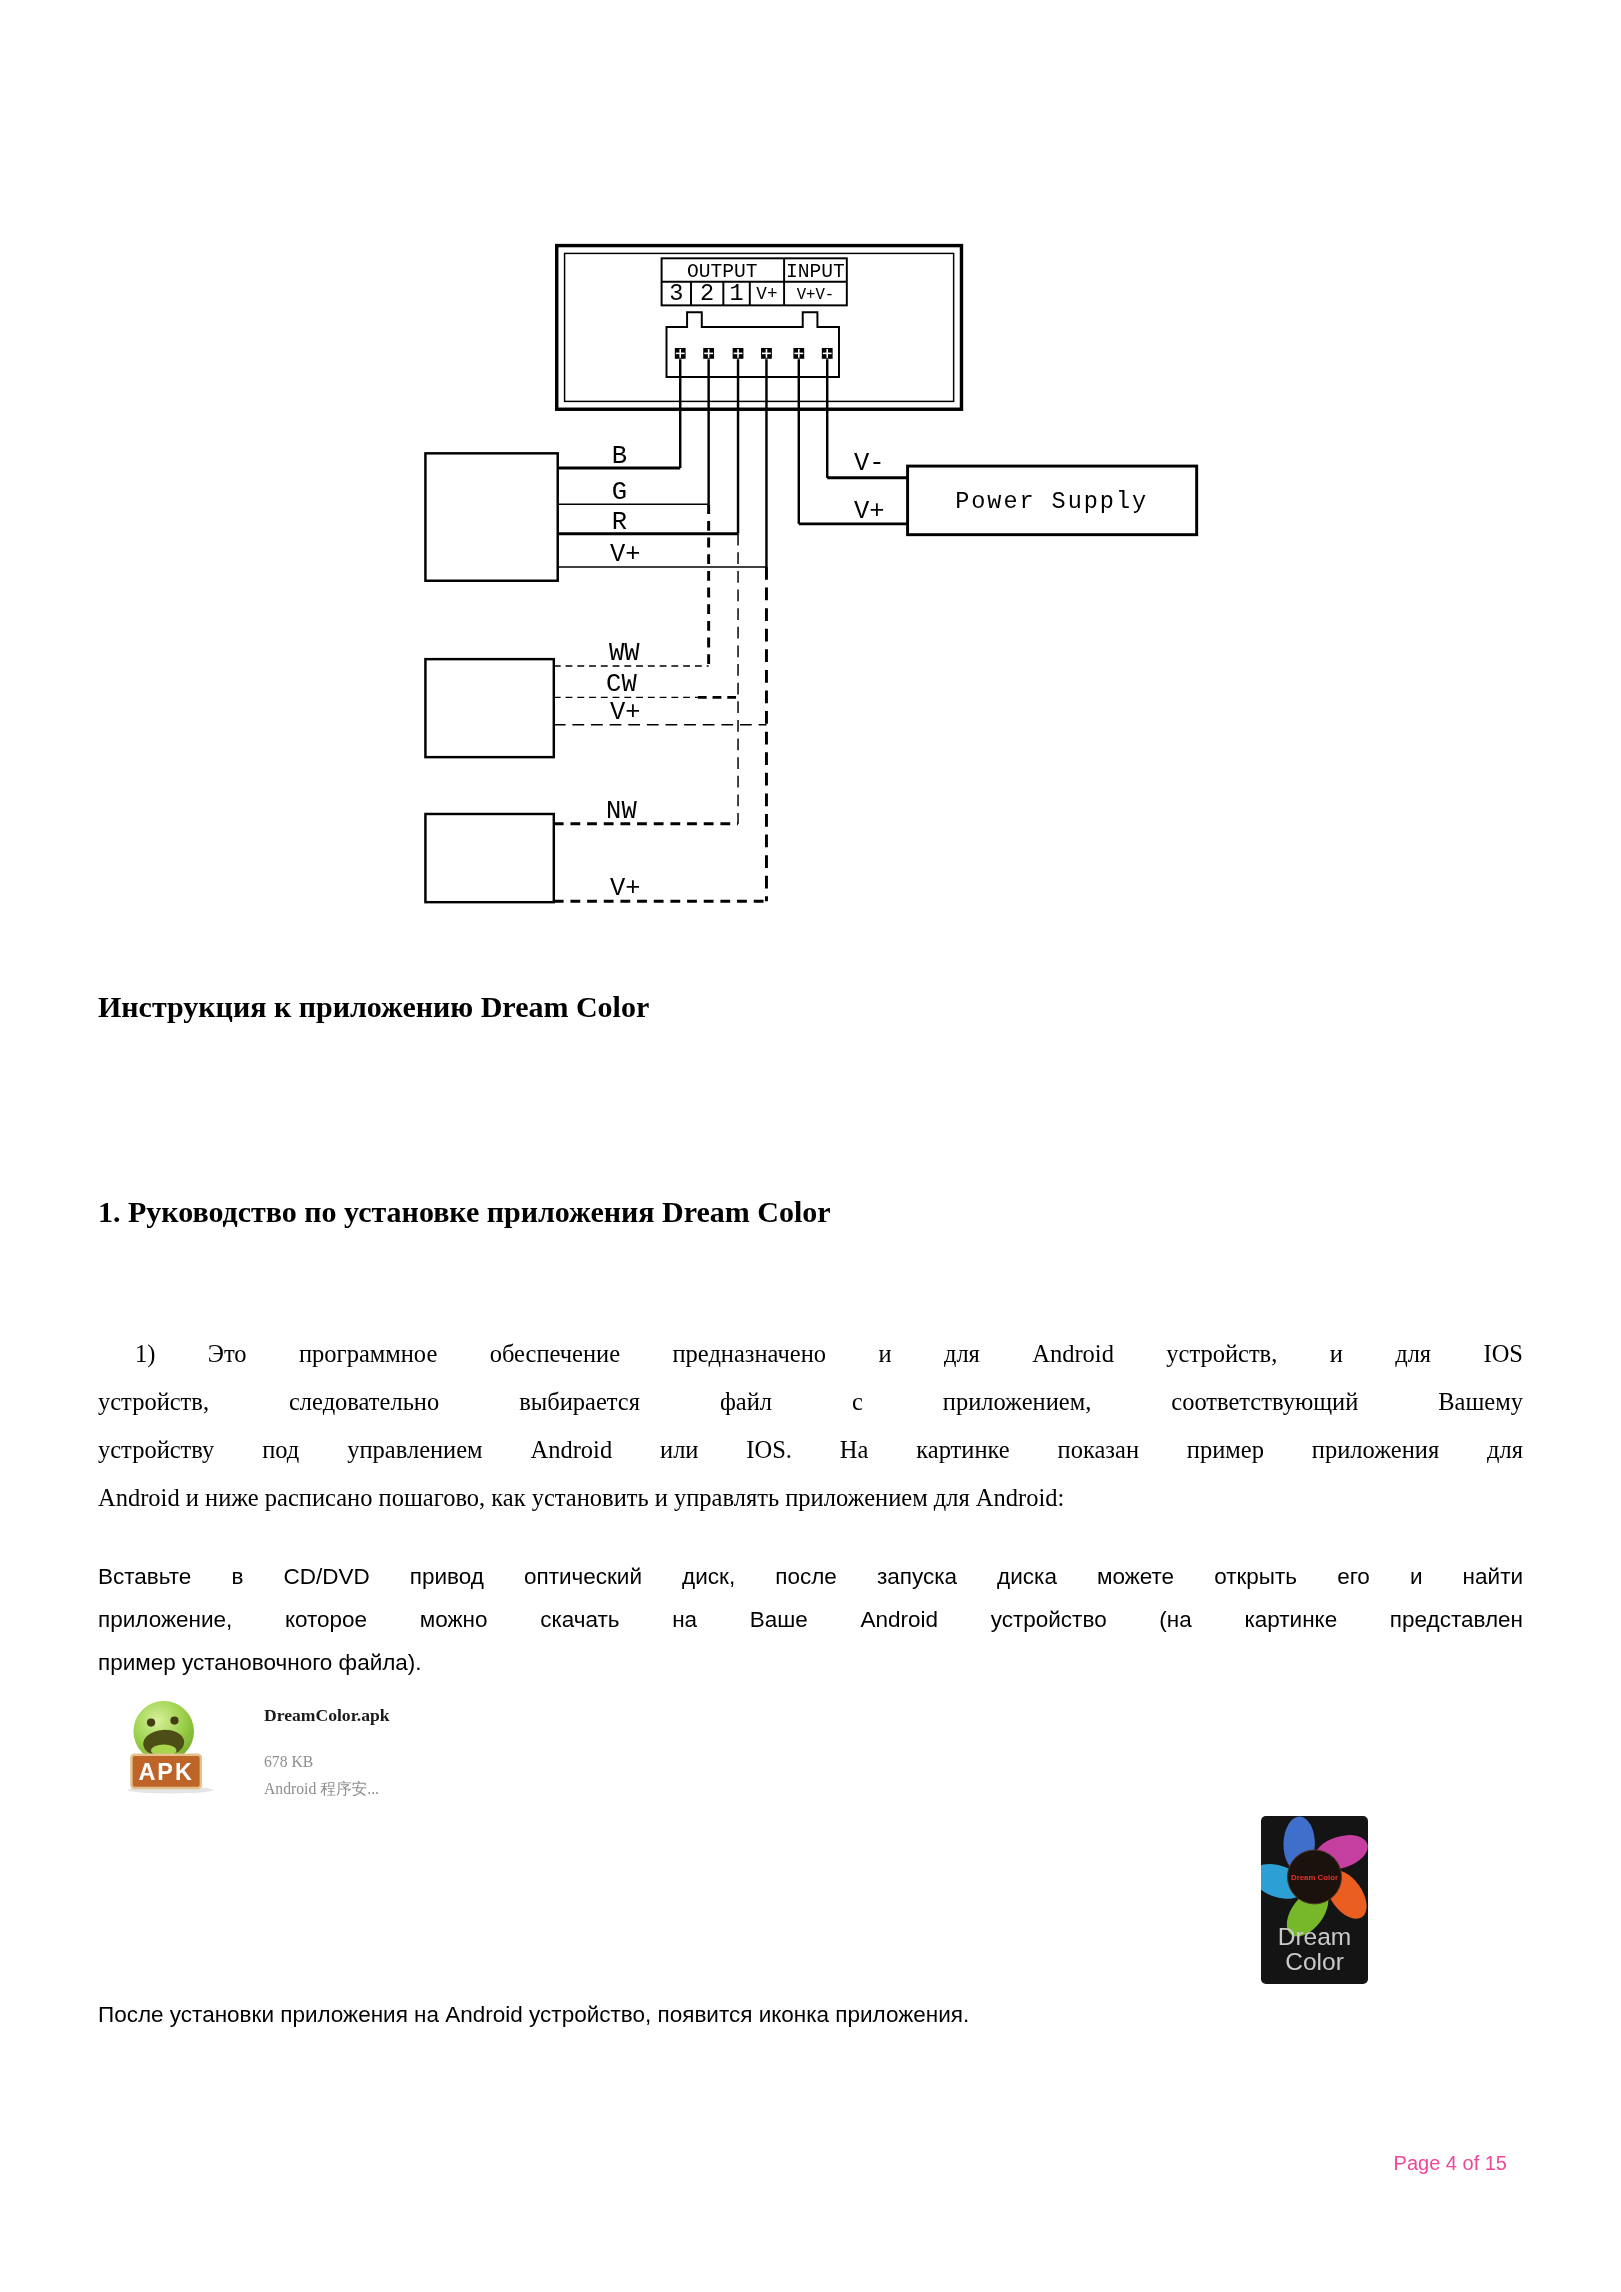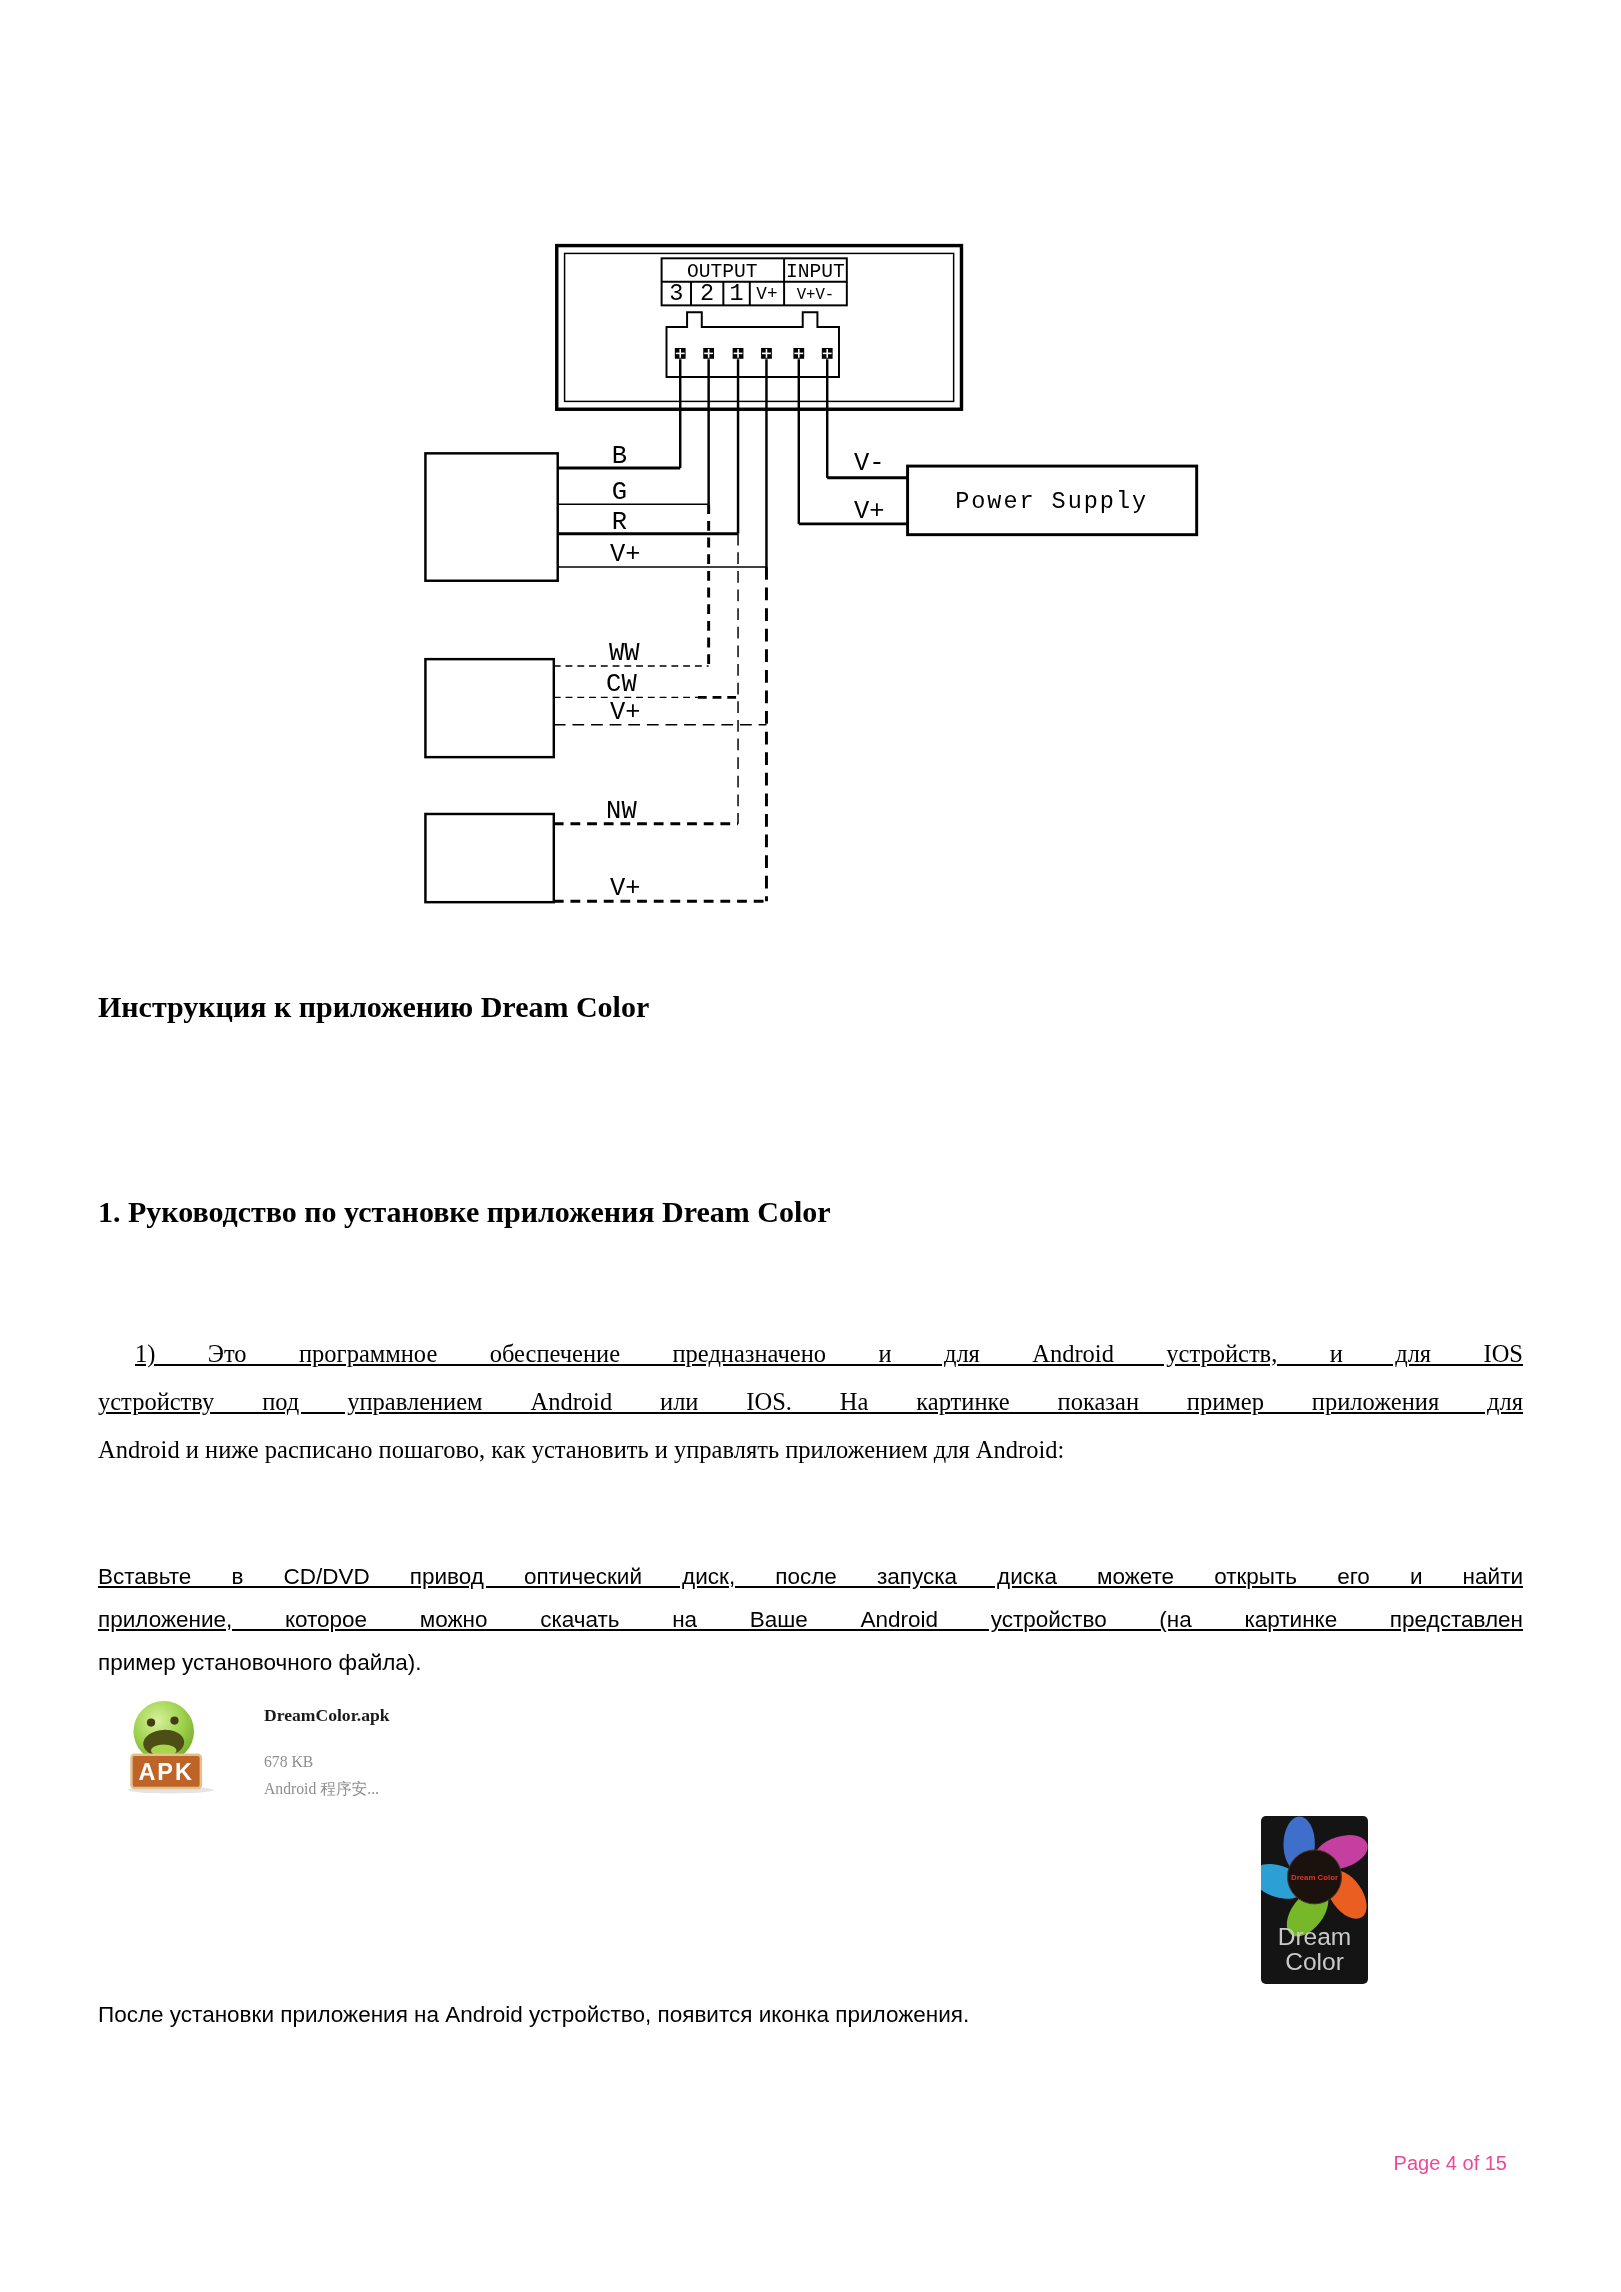--- a/index.html
+++ b/index.html
@@ -14,21 +14,21 @@
     font-family:"Liberation Serif", serif; font-weight:bold; font-size:30px;
     color:#000; white-space:nowrap;
   }
   #h-main    { top:990px; }
   #h-section { top:1195px; }
 
   
   .para { position:absolute; left:98px; width:1425px; margin:0; }
   .serifp { font-family:"Liberation Serif", serif; font-size:24.5px; }
   .sansp  { font-family:"Liberation Sans", sans-serif; font-size:22.5px; }
-  .jline  { text-align:justify; text-align-last:justify;text-decoration:underline; }
+  .jline  { text-align:justify; text-align-last:justify; }
   .jlast  { text-align:left;   text-align-last:left; }
   #para-intro  { top:1330px; }
   #para-intro .ln { line-height:48px; }
   #para-intro .ln.first { padding-left:37px; }
   #para-cd { top:1555px; }
   #para-cd .ln { line-height:43px; }
   #para-after { top:2000px; width:1274px; line-height:29px; }
 
   
   #apk-icon { position:absolute; left:110px; top:1698px; }
@@ -175,20 +175,21 @@
       <text x="487" y="250" font-size="26" text-anchor="middle">V-</text>
       <text x="487" y="299" font-size="26" text-anchor="middle">V+</text>
     </g>
   </svg>
 
   <h1 id="h-main" class="h-serif">Инструкция к приложению Dream Color</h1>
   <h2 id="h-section" class="h-serif">1. Руководство по установке приложения Dream Color</h2>
 
   <div id="para-intro" class="para serifp">
     <div class="ln jline first">1) Это программное обеспечение предназначено и для Android устройств, и для IOS</div>
+    <div class="ln jline">устройств, следовательно выбирается файл с приложением, соответствующий Вашему</div>
     <div class="ln jline">устройству под управлением Android или IOS. На картинке показан пример приложения для</div>
     <div class="ln jlast">Android и ниже расписано пошагово, как установить и управлять приложением для Android:</div>
   </div>
 
   <div id="para-cd" class="para sansp">
     <div class="ln jline">Вставьте в CD/DVD привод оптический диск, после запуска диска можете открыть его и найти</div>
     <div class="ln jline">приложение, которое можно скачать на Ваше Android устройство (на картинке представлен</div>
     <div class="ln jlast">пример установочного файла).</div>
   </div>
 

